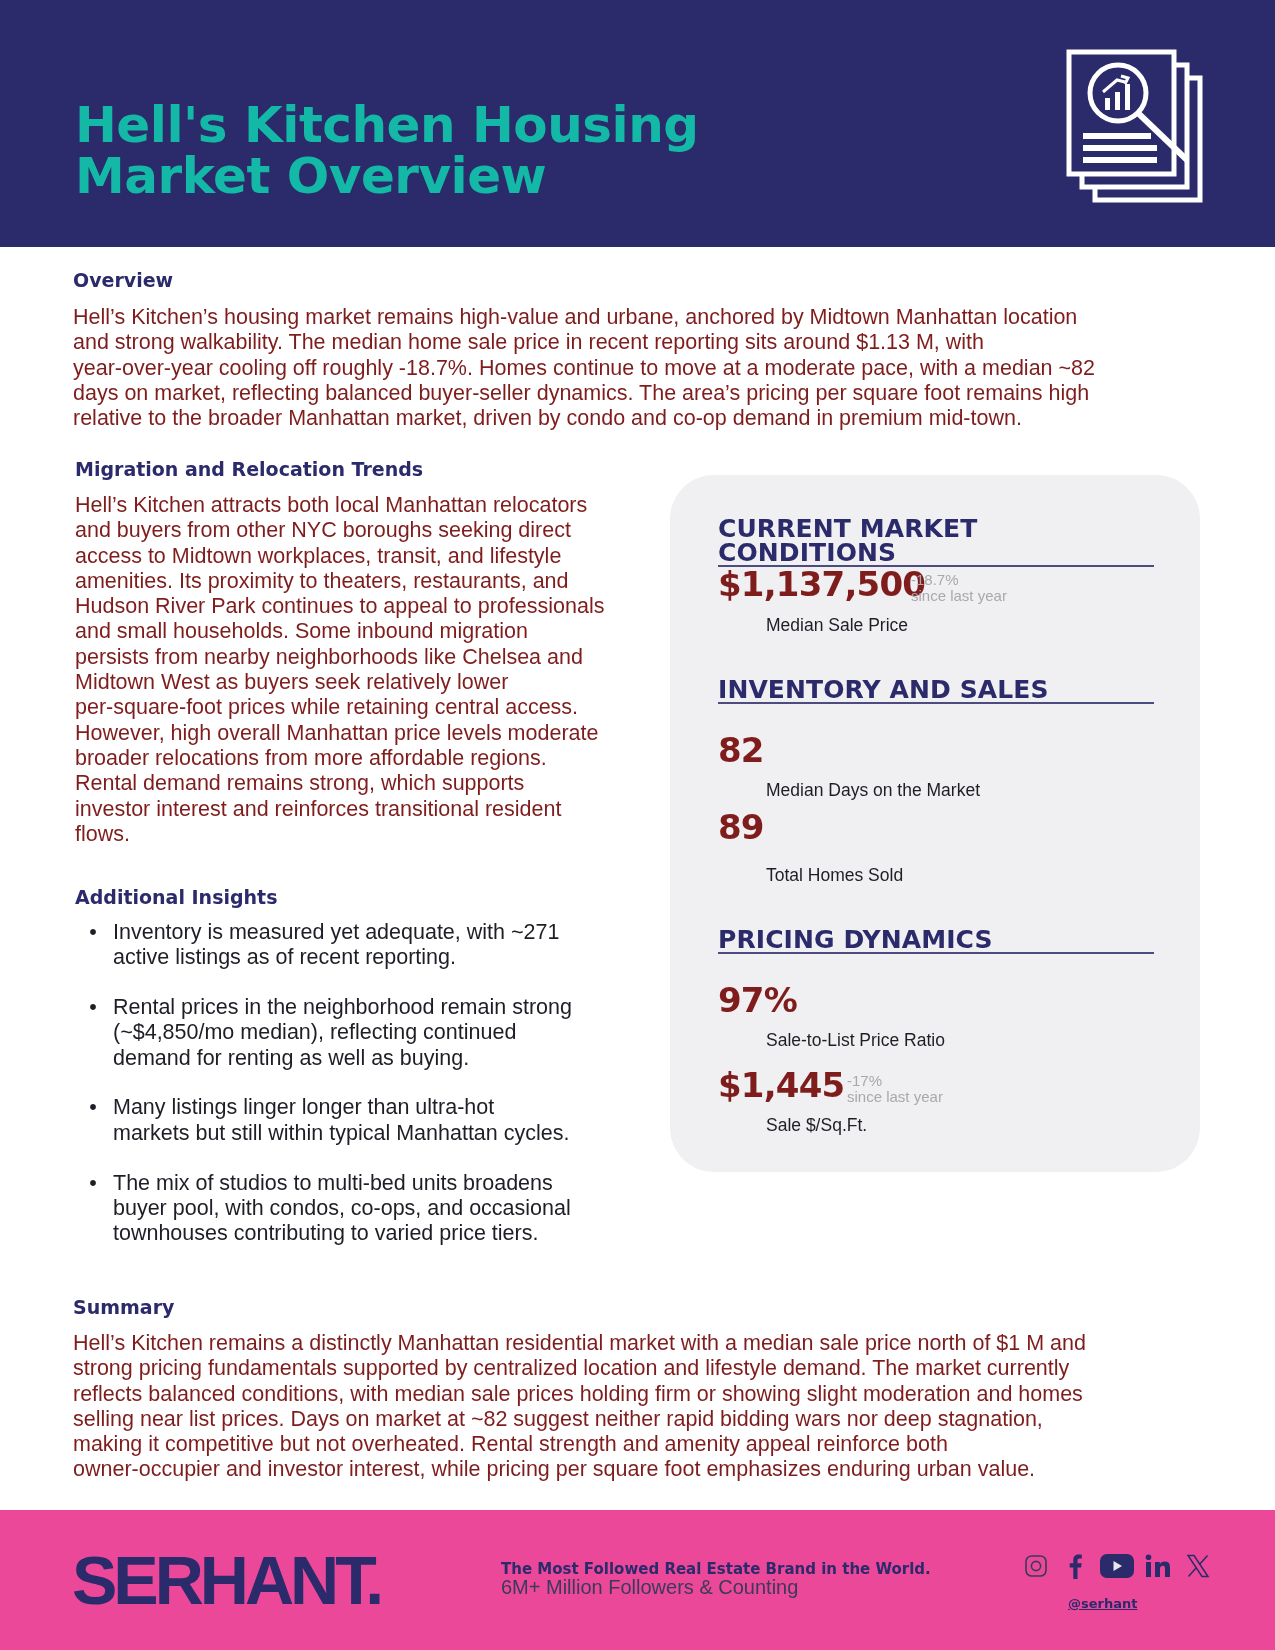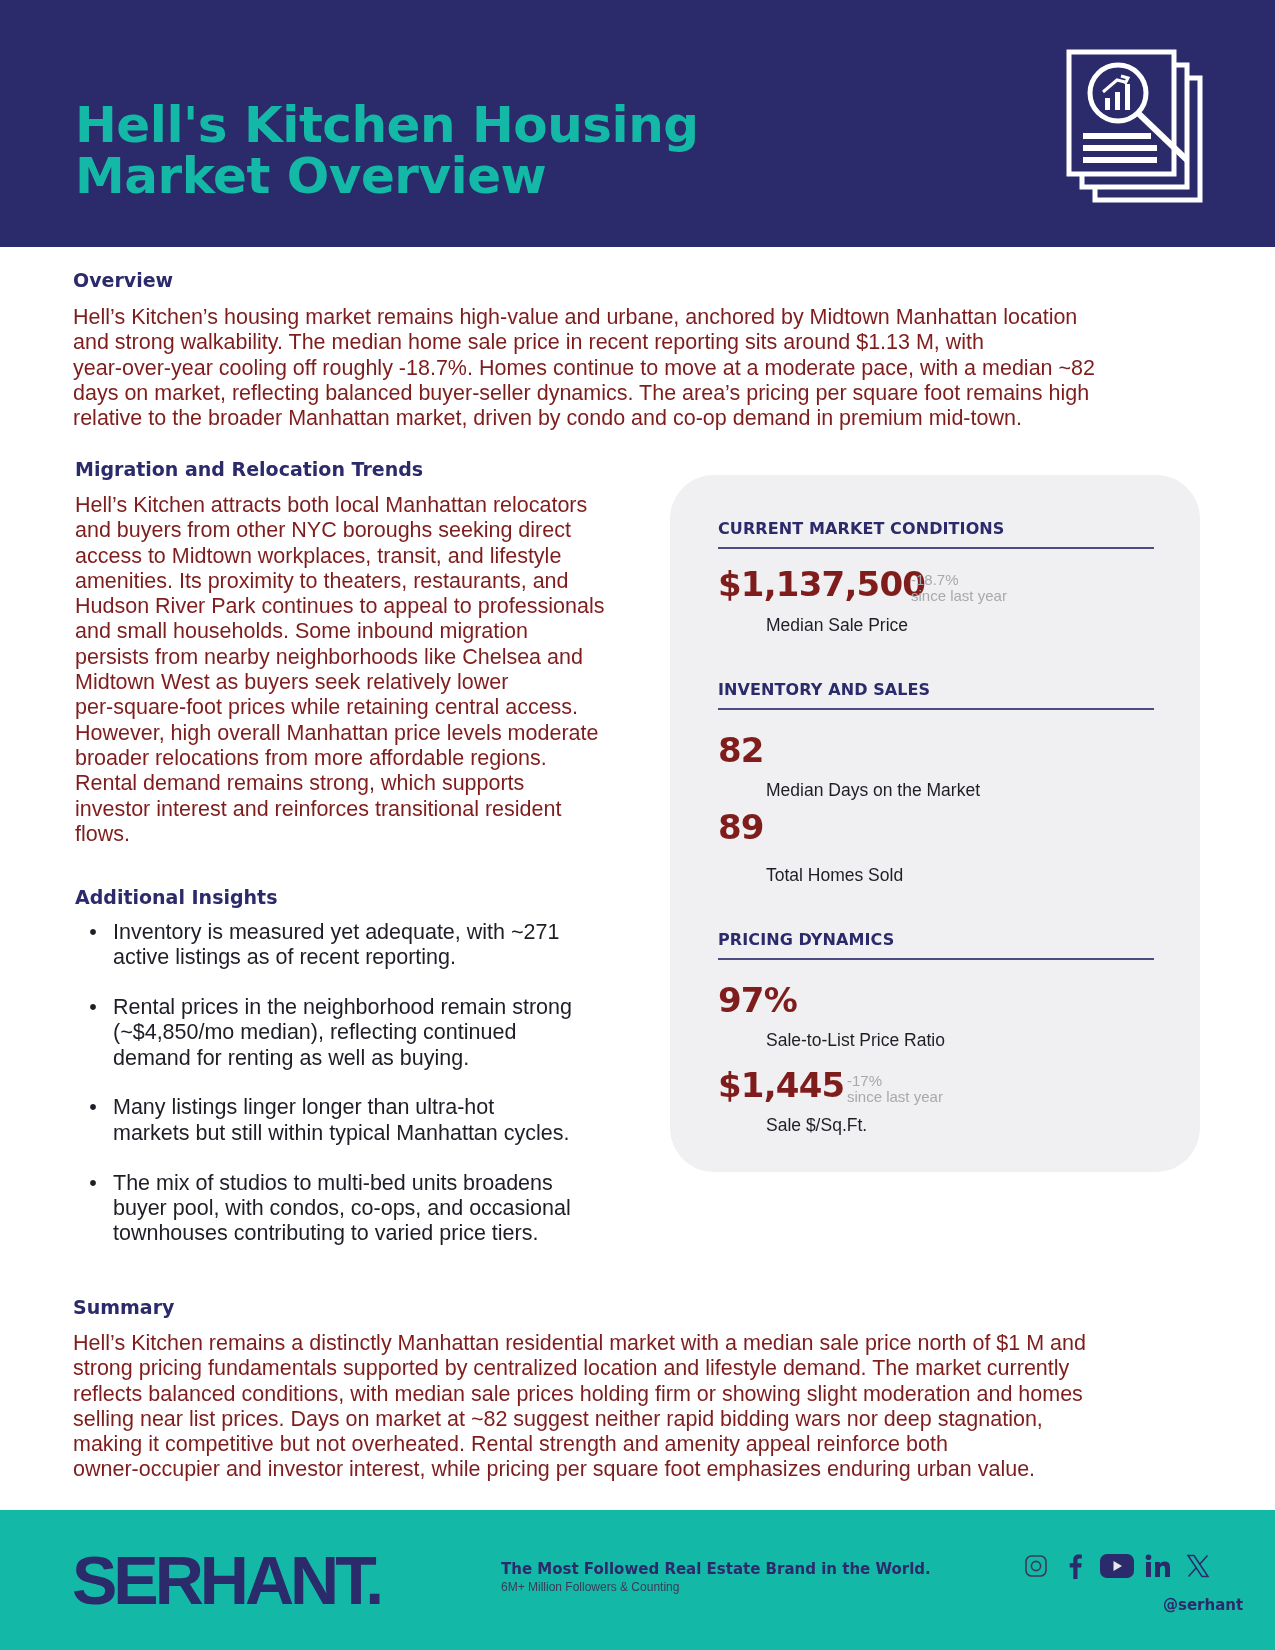--- a/index.html
+++ b/index.html
@@ -14,33 +14,33 @@
   .section-h { position: absolute; color: #2b2a6b; font-family: "DejaVu Sans", sans-serif; font-weight: bold; font-size: 19px; line-height: 24px; }
   .body-text { position: absolute; font-size: 21.5px; line-height: 25.3px; color: #7f1d1d; white-space: nowrap; }
   .body-text span { display: block; }
 
   .bullets { position: absolute; left: 88px; top: 920px; width: 560px; }
   .bullet { position: relative; padding-left: 25px; font-size: 21.5px; line-height: 25.3px; margin-bottom: 24.5px; white-space: nowrap; }
   .bullet .dot { position: absolute; left: 0; top: 0; width: 10px; text-align: center; }
   .bullet .lines span { display: block; }
 
   .panel { position: absolute; left: 670px; top: 475px; width: 530px; height: 697px; background: #f0eff1; border-radius: 44px; }
-  .panel-h { position: absolute; left: 48px; width: 436px; font-family: "DejaVu Sans", sans-serif; font-weight: bold; font-size: 16px; color: #2b2a6b; letter-spacing: 0.1px; padding-bottom: 6px; border-bottom: 2px solid #4d4c80; line-height: 24px; }
+  .panel-h { position: absolute; left: 48px; width: 436px; font-family: "DejaVu Sans", sans-serif; font-weight: bold; font-size: 25px; color: #2b2a6b; letter-spacing: 0.1px; padding-bottom: 0; border-bottom: 2px solid #4d4c80; line-height: 24px; }
   .stat-value { position: absolute; left: 48px; font-family: "DejaVu Sans", sans-serif; font-weight: bold; font-size: 34px; color: #7f1d1d; line-height: 40px; letter-spacing: -0.8px; }
   .stat-change { position: absolute; font-size: 15px; color: #a9a8ad; line-height: 16px; }
   .stat-change span { display: block; }
   .stat-label { position: absolute; left: 48px; font-size: 17.5px; color: #1e1e26; line-height: 22px; margin-left: 48px; }
 
-  .footer { position: absolute; left: 0; top: 1510px; width: 1275px; height: 140px; background: #14b8a6; padding-left: 17px; }
+  .footer { position: absolute; left: 0; top: 1510px; width: 1275px; height: 140px; background: #ec4899; padding-left: 17px; }
   .logo { position: absolute; left: 72px; top: 40px; font-family: "Liberation Sans", sans-serif; font-weight: bold; font-size: 68px; line-height: 60px; color: #2b2a6b; letter-spacing: -4px; transform: scaleY(1.02); }
   .tagline { position: absolute; left: 501px; top: 50px; font-family: "DejaVu Sans", sans-serif; font-weight: bold; font-size: 15px; color: #2b2a6b; line-height: 18px; }
-  .followers { position: absolute; left: 501px; top: 68px; font-size: 12px; color: #3a3a5a; line-height: 18px; text-align: right; }
+  .followers { position: absolute; left: 501px; top: 68px; font-size: 20px; color: #3a3a5a; line-height: 18px; text-align: right; }
   .socials { position: absolute; left: 1022px; top: 42px; display: flex; gap: 11px; align-items: center; }
   .socials .soc { width: 28px; height: 28px; display: flex; align-items: center; justify-content: center; }
-  .handle { position: absolute; left: 1163px; top: 86px; font-family: "DejaVu Sans", sans-serif; font-weight: bold; font-size: 15px; color: #2b2a6b; }
+  .handle { position: absolute; left: 1068px; top: 86px; font-family: "DejaVu Sans", sans-serif; font-weight: bold; font-size: 13px; color: #2b2a6b; text-decoration: underline; }
 </style>
 </head>
 <body>
 
 <div class="header">
   <h1 class="title">
     <span>Hell's Kitchen Housing</span>
     <span>Market Overview</span>
   </h1>
   <div class="header-icon">

